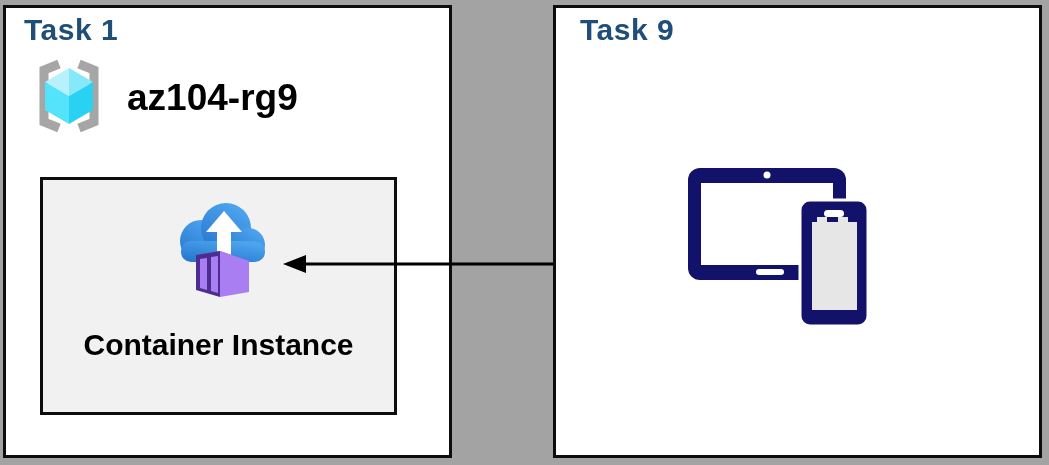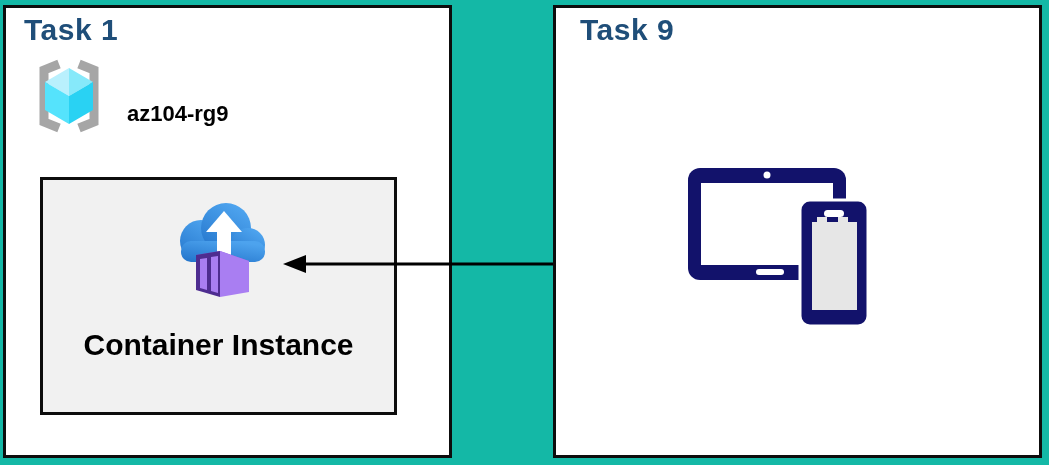--- a/index.html
+++ b/index.html
@@ -1,41 +1,41 @@
 <!DOCTYPE html>
 <html><head>
 <meta charset="utf-8">
 <style>
   * { margin: 0; padding: 0; box-sizing: border-box; }
   html, body { background: #ffffff; }
   body {
     font-family: "Liberation Sans", "DejaVu Sans", sans-serif;
     width: 1049px; height: 465px; position: relative; overflow: hidden;
   }
-  .canvas { position: absolute; inset: 0; width: 1049px; height: 465px; background: #14b8a6; }
+  .canvas { position: absolute; inset: 0; width: 1049px; height: 465px; background: #a3a3a3; }
 
   .task-box {
     position: absolute; top: 5px; height: 453px;
     background: #ffffff; border: 3px solid #0d0d0d;
   }
   .task-box.t1 { left: 3px;   width: 449px; }
   .task-box.t2 { left: 553px; width: 489px; }
 
   .task-title {
     position: absolute; top: 13px;
     font-size: 30px; font-weight: 700; color: #1f4e79; letter-spacing: 0.5px;
     white-space: nowrap;
   }
   .task-title.t1 { left: 24px; }
   .task-title.t2 { left: 580px; }
 
   .rg-icon { position: absolute; left: 27px; top: 58px; }
   .rg-label {
     position: absolute; left: 127px; top: 77px;
-    font-size: 22px; font-weight: 700; color: #000000; white-space: nowrap; margin-top: 24px;
+    font-size: 37px; font-weight: 700; color: #000000; white-space: nowrap;
   }
 
   .ci-box {
     position: absolute; left: 40px; top: 177px; width: 357px; height: 238px;
     background: #f1f1f1; border: 3px solid #0d0d0d;
   }
   .ci-icon { position: absolute; left: 172px; top: 196px; }
   .ci-label {
     position: absolute; left: 40px; top: 328px; width: 357px;
     text-align: center; font-size: 30px; font-weight: 700; color: #000000;

